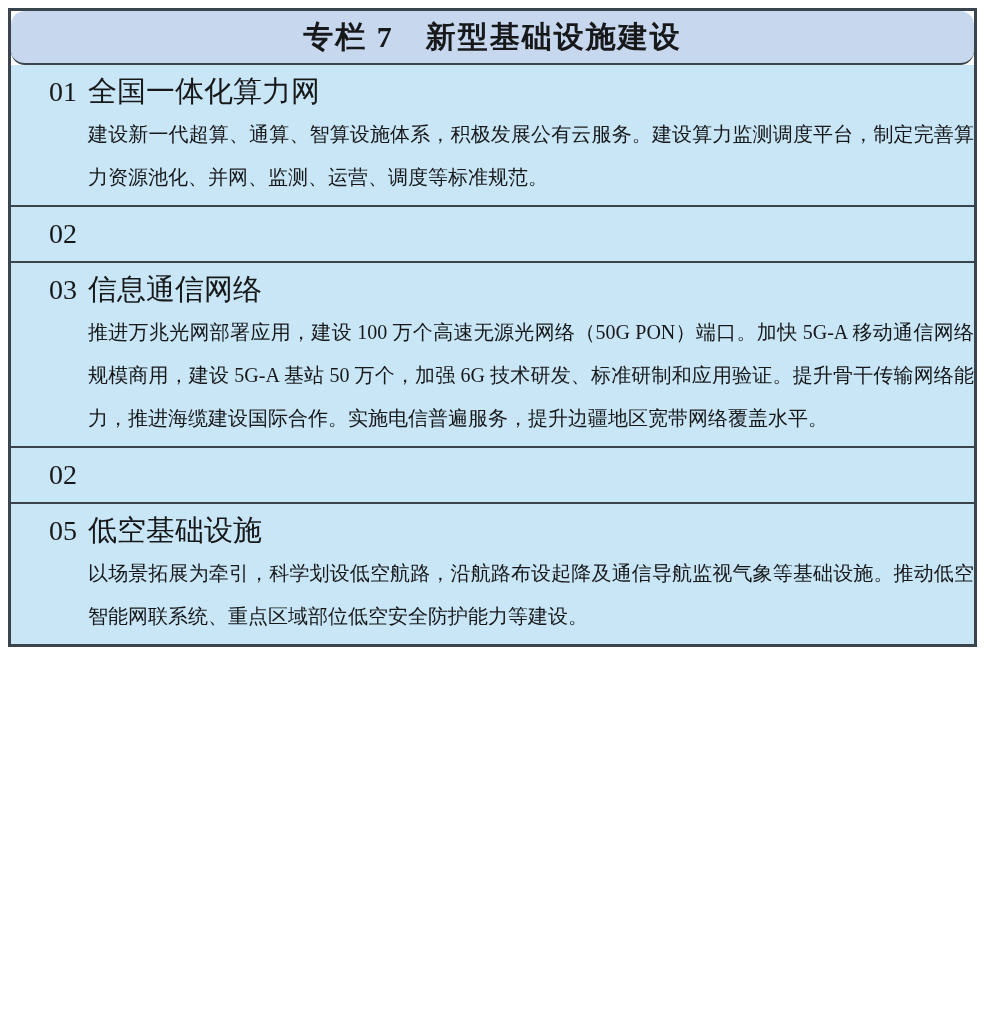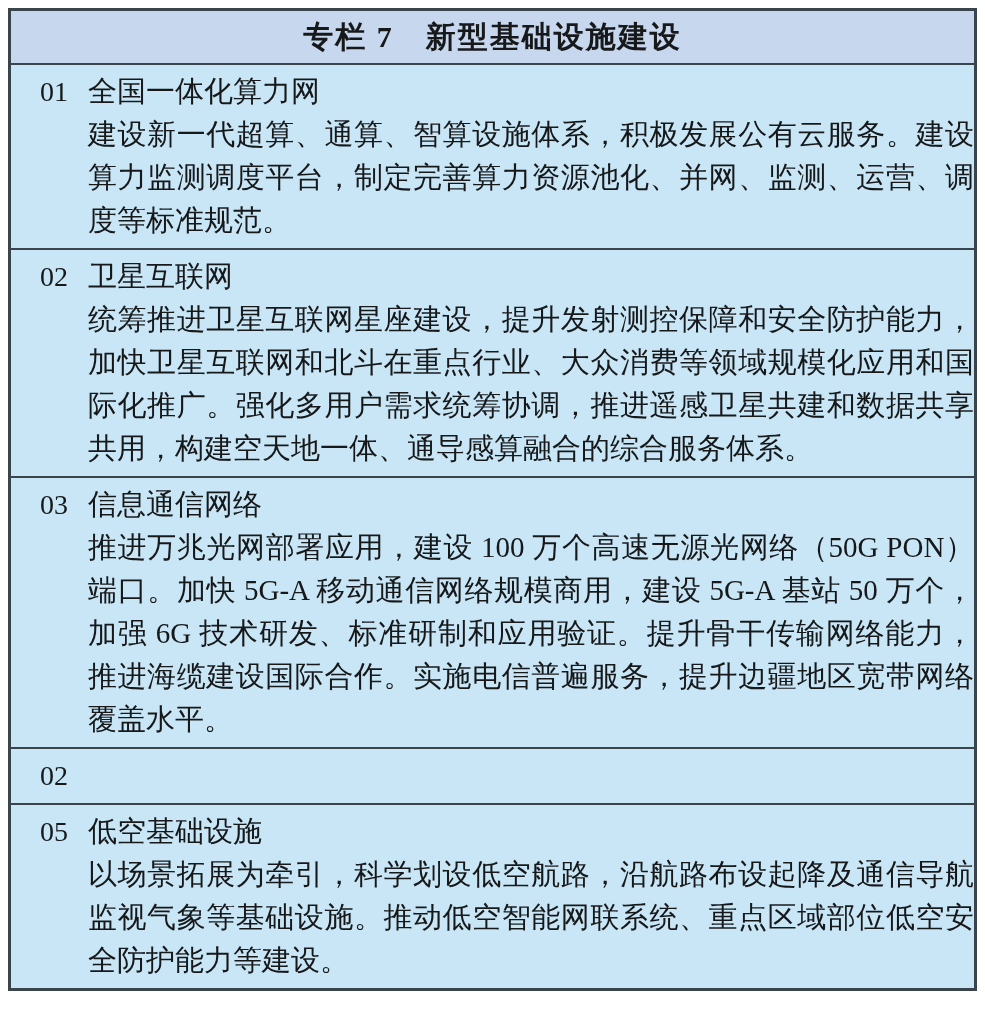--- a/index.html
+++ b/index.html
@@ -24,48 +24,49 @@
   .panel-header {
     background: #c7d7ee;
     height: 52px;
     display: flex;
     align-items: center;
     justify-content: center;
     border-bottom: 2px solid #39444c;
     font-size: 30px;
     font-weight: bold;
     letter-spacing: 2px;
+    border-radius: 14px;
   }
   .section {
     display: flex;
     background: #c9e6f6;
     padding: 5px 0 6px 0;
     border-bottom: 2px solid #39444c;
   }
   .section:last-child {
     border-bottom: none;
   }
   .num {
     width: 77px;
     box-sizing: border-box;
-    padding-left: 29px;
+    padding-left: 38px;
     font-size: 28px;
     line-height: 43px;
     flex-shrink: 0;
   }
   .content {
     flex: 1;
   }
   .sec-title {
     font-size: 29px;
     line-height: 43px;
   }
   .sec-body {
     margin: 0;
-    font-size: 29px;
+    font-size: 20px;
     line-height: 43px;
     text-align: justify;
     text-justify: inter-ideograph;
   }
 </style>
 </head>
 <body>
 
 <div class="panel">
 
@@ -74,24 +75,20 @@
   <div class="section">
     <div class="num">01</div>
     <div class="content">
       <div class="sec-title">全国一体化算力网</div>
       <p class="sec-body">建设新一代超算、通算、智算设施体系，积极发展公有云服务。建设算力监测调度平台，制定完善算力资源池化、并网、监测、运营、调度等标准规范。</p>
     </div>
   </div>
 
   <div class="section">
     <div class="num">02</div>
-    <div class="content">
-      <div class="sec-title">卫星互联网</div>
-      <p class="sec-body">统筹推进卫星互联网星座建设，提升发射测控保障和安全防护能力，加快卫星互联网和北斗在重点行业、大众消费等领域规模化应用和国际化推广。强化多用户需求统筹协调，推进遥感卫星共建和数据共享共用，构建空天地一体、通导感算融合的综合服务体系。</p>
-    </div>
   </div>
 
   <div class="section">
     <div class="num">03</div>
     <div class="content">
       <div class="sec-title">信息通信网络</div>
       <p class="sec-body">推进万兆光网部署应用，建设 100 万个高速无源光网络（50G PON）端口。加快 5G-A 移动通信网络规模商用，建设 5G-A 基站 50 万个，加强 6G 技术研发、标准研制和应用验证。提升骨干传输网络能力，推进海缆建设国际合作。实施电信普遍服务，提升边疆地区宽带网络覆盖水平。</p>
     </div>
   </div>
 

